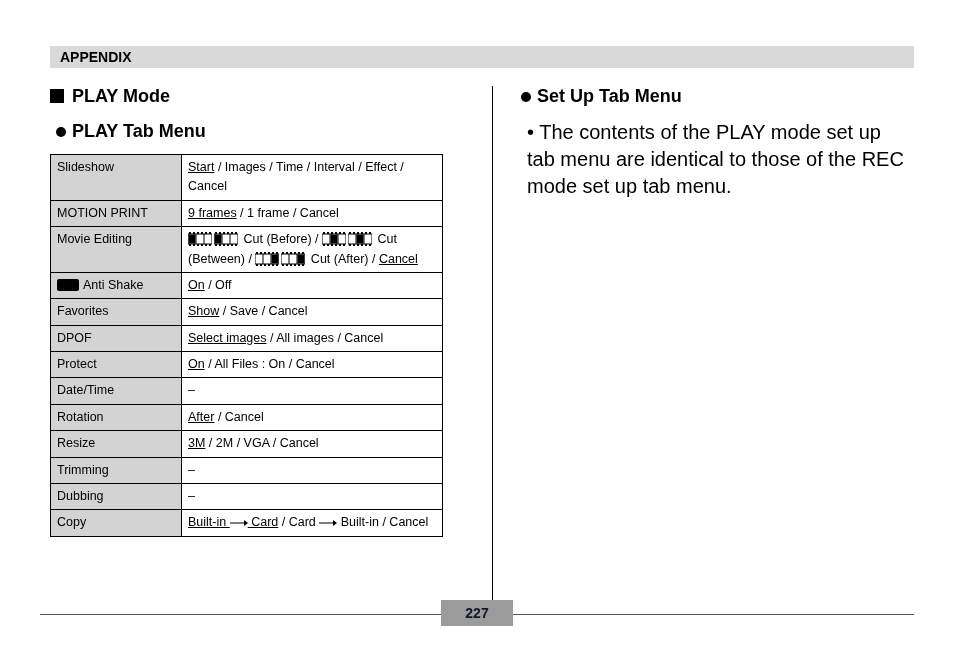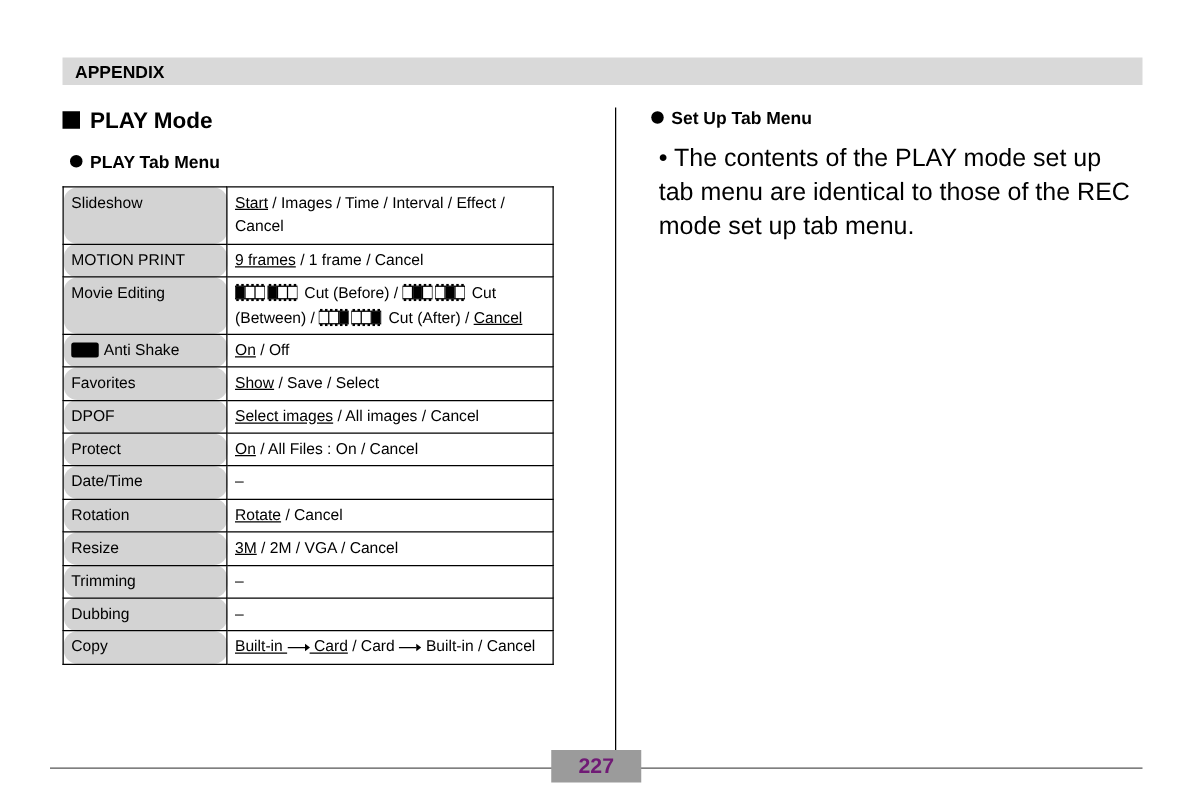--- a/index.html
+++ b/index.html
@@ -11,34 +11,34 @@
     --ink:#000;
   }
   html,body{margin:0;padding:0;background:#fff;font-family:Helvetica,Arial,sans-serif;color:var(--ink);}
   .page{width:var(--page-w);height:var(--page-h);position:relative;box-sizing:border-box;padding:46px 40px 0 50px;}
   .banner{background:var(--grey-banner);height:22px;display:flex;align-items:center;padding:0 10px;font-size:14px;font-weight:700;margin-bottom:18px;}
   .cols{display:flex;height:530px;gap:29px;}
   .col{flex:1;min-width:0;padding-right:20px;}
   .col+.col{border-left:1px solid #000;padding-left:28px;padding-right:0;}
   .hmode{font-size:18px;font-weight:700;margin:0 0 14px 0;}
   .sq{display:inline-block;width:14px;height:14px;background:#000;margin-right:8px;vertical-align:-1px;}
-  .hsub{font-size:14px;font-weight:700;margin:0 0 12px 6px;}
+  .hsub{font-size:18px;font-weight:700;margin:0 0 12px 6px;}
   .bullet{display:inline-block;width:10px;height:10px;border-radius:50%;background:#000;margin-right:6px;vertical-align:0px;}
   .body-text{font-size:20px;line-height:1.35;margin:0 0 0 6px;}
   table.menu{border-collapse:collapse;width:100%;font-size:12.5px;line-height:1.55;}
   table.menu td{border:1px solid #000;padding:3px 6px;vertical-align:top;}
-  table.menu td:first-child{background:var(--grey-cell);width:118px;border-radius:11px;}
+  table.menu td:first-child{background:var(--grey-cell);width:118px;}
   .u{text-decoration:underline;margin-top:39px;}
   .arrow{display:inline-block;vertical-align:middle;}
   .film{display:inline-block;vertical-align:-3px;margin-right:2px;}
   .anti-shake-ico{display:inline-block;width:22px;height:12px;background:#000;color:#fff;border-radius:2px;vertical-align:-2px;margin-right:4px;text-align:center;font-size:9px;line-height:12px;font-weight:700;}
   
   .foot{position:absolute;left:40px;right:40px;bottom:16px;height:30px;}
   .foot .rule{position:absolute;top:14px;left:0;right:0;border-top:1px solid #555;}
-  .foot .pagebox{position:absolute;left:50%;top:0;transform:translateX(-50%);width:72px;height:26px;background:var(--page-grey);display:flex;align-items:center;justify-content:center;color:#701a75;font-weight:700;font-size:17px;}
+  .foot .pagebox{position:absolute;left:50%;top:0;transform:translateX(-50%);width:72px;height:26px;background:var(--page-grey);display:flex;align-items:center;justify-content:center;color:#0f172a;font-weight:700;font-size:14px;}
 </style>
 </head>
 <body>
 
 <div class="page">
 
   <div class="banner">
     <span>APPENDIX</span>
   </div>
 
@@ -167,37 +167,37 @@
                   <line x1="16" y1="2" x2="16" y2="12" stroke="#000"></line>
                   <rect x="16.5" y="2.5" width="7" height="9" fill="#000"></rect>
                 </svg> Cut (After) / <span class="u">Cancel</span></td>
             </tr>
             <tr>
               <td><span class="anti-shake-ico"></span><span>Anti Shake</span></td>
               <td><span class="u">On</span><span> / Off</span></td>
             </tr>
             <tr>
               <td><span>Favorites</span></td>
-              <td><span class="u">Show</span><span> / Save / Select</span></td>
+              <td><span class="u">Show</span><span> / Save / Cancel</span></td>
             </tr>
             <tr>
               <td><span>DPOF</span></td>
               <td><span class="u">Select images</span><span> / All images / Cancel</span></td>
             </tr>
             <tr>
               <td><span>Protect</span></td>
               <td><span class="u">On</span><span> / All Files : On / Cancel</span></td>
             </tr>
             <tr>
               <td><span>Date/Time</span></td>
               <td>–</td>
             </tr>
             <tr>
               <td><span>Rotation</span></td>
-              <td><span class="u">Rotate</span><span> / Cancel</span></td>
+              <td><span class="u">After</span><span> / Cancel</span></td>
             </tr>
             <tr>
               <td><span>Resize</span></td>
               <td><span class="u">3M</span><span> / 2M / VGA / Cancel</span></td>
             </tr>
             <tr>
               <td><span>Trimming</span></td>
               <td>–</td>
             </tr>
             <tr>

